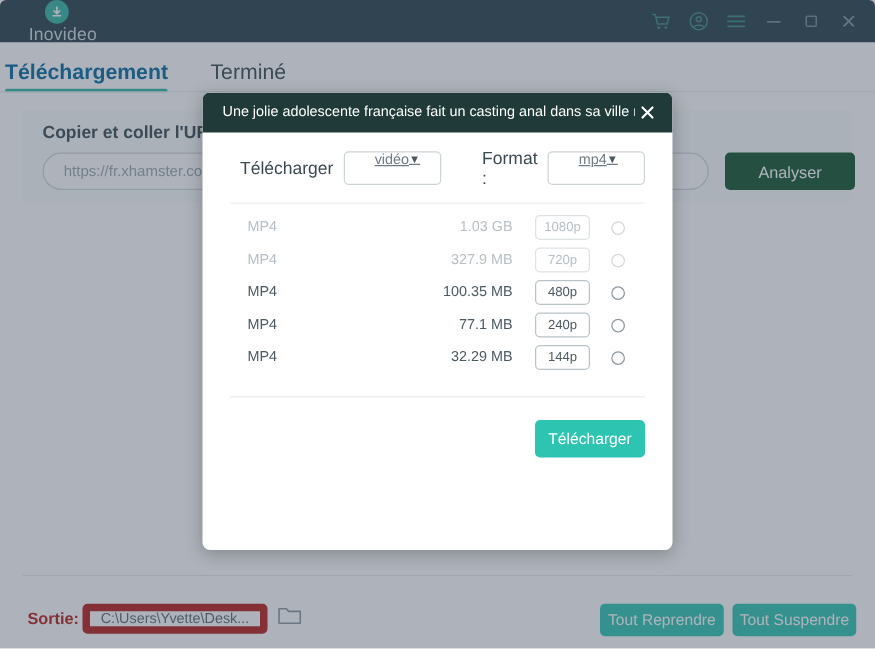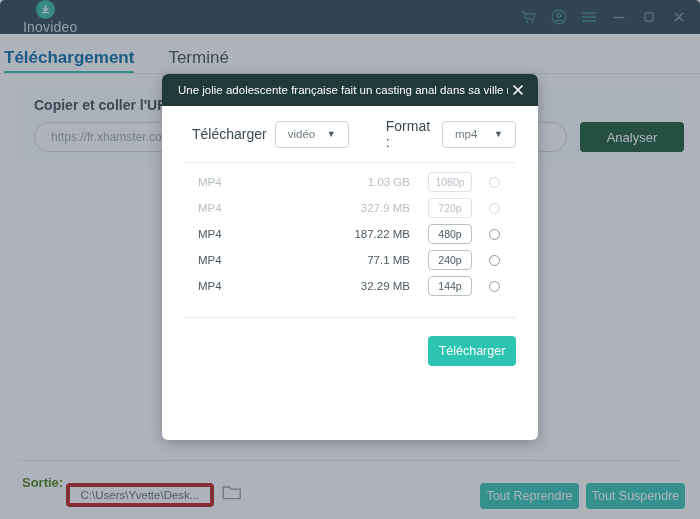--- a/index.html
+++ b/index.html
@@ -95,26 +95,26 @@
   
   .footer-sep {
     position: absolute; left: 18px; top: 460px; width: 664px; height: 1px;
     background: #e6e9eb;
   }
   .footer {
     position: absolute; left: 0; top: 461px; width: 700px; height: 58px;
     background: #ffffff;
   }
   .sortie-label {
-    position: absolute; left: 22px; top: 14px; font-size: 13px;
-    color: #4d7c0f; font-weight: bold;
+    position: absolute; left: 22px; top: 26px; font-size: 13px;
+    color: #b91c1c; font-weight: bold;
   }
   .sortie-path {
     position: absolute; left: 66px; top: 22px; width: 148px; height: 24px;
-    border: 4px solid #b91c1c; border-radius: 4px;
+    border: 6px solid #b91c1c; border-radius: 4px;
     display: flex; align-items: center; justify-content: center;
     font-size: 11.5px; color: #5b6a72; overflow: hidden; white-space: nowrap;
   }
   .folder-ico { position: absolute; left: 222px; top: 23px; cursor: pointer; }
   .foot-btn {
     position: absolute; top: 22px; height: 26px;
     background: #2ec4b2; border-radius: 4px; color: #fff; font-size: 12.5px;
     display: flex; align-items: center; justify-content: center; cursor: pointer;
   }
   .foot-btn.resume { left: 480px; width: 99px; }
@@ -140,22 +140,22 @@
   }
   .modal-close { width: 20px; cursor: pointer; display: flex; align-items: center; justify-content: center; }
   .modal-body { padding: 0 22px; }
 
   .selectors {
     display: flex; align-items: center; height: 56px; padding-left: 8px;
   }
   .sel-label { font-size: 14px; color: #3b4a52; margin-right: 8px; }
   .sel-box {
     width: 78px; height: 27px; border: 1px solid #ccd4d8; border-radius: 4px;
-    display: flex; align-items: center; padding: 0 12px;
-    font-size: 11.5px; color: #6f7b82; cursor: pointer;
+    display: flex; align-items: flex-start; padding: 0 24px;
+    font-size: 11.5px; color: #6f7b82; cursor: pointer; text-decoration: underline;
   }
   .sel-box .caret { margin-left: auto; font-size: 9px; color: #4a5962; }
   .sel-gap { width: 40px; }
 
   .divider-top { height: 1px; background: #eceff1; margin: 0 0 0 0; }
 
   .rowlist { padding-top: 6px; }
   .qrow {
     display: flex; align-items: center; height: 26px; margin-bottom: 0;
     font-size: 11.5px;
@@ -317,21 +317,21 @@
           <div class="qrow disabled">
             <div class="q-fmt">MP4</div>
             <div class="q-size">327.9 MB</div>
             <div class="q-badge">720p</div>
             <div class="q-radio">
               <span class="radio-circle"></span>
             </div>
           </div>
           <div class="qrow">
             <div class="q-fmt">MP4</div>
-            <div class="q-size">187.22 MB</div>
+            <div class="q-size">100.35 MB</div>
             <div class="q-badge">480p</div>
             <div class="q-radio">
               <span class="radio-circle"></span>
             </div>
           </div>
           <div class="qrow">
             <div class="q-fmt">MP4</div>
             <div class="q-size">77.1 MB</div>
             <div class="q-badge">240p</div>
             <div class="q-radio">

